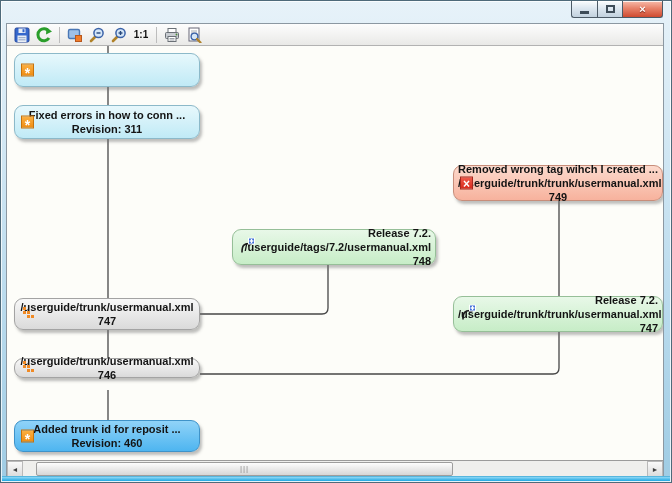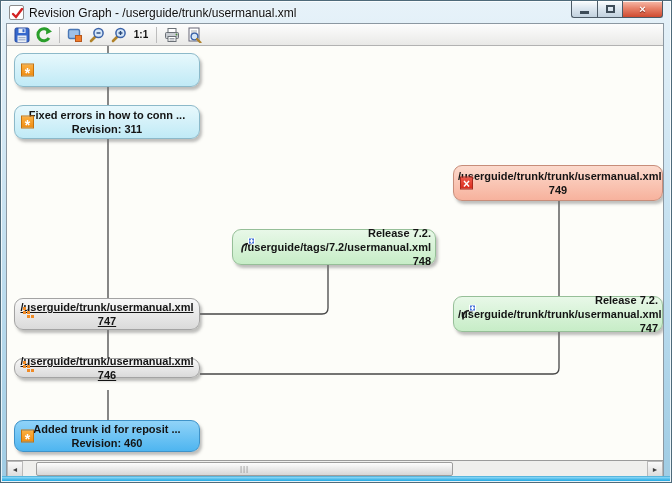--- a/index.html
+++ b/index.html
@@ -38,48 +38,40 @@
 
   .node { position:absolute; border:1px solid; border-radius:9px; display:flex; align-items:center; justify-content:center;
     text-align:center; font-size:11px; font-weight:bold; color:#141414; line-height:14px;
     box-shadow:2px 3px 3px rgba(110,110,110,.45); cursor:default; }
   .node .lines { width:100%; padding:0 4px; }
   .node .line:empty { display:none; }
   .node-icon { position:absolute; left:6px; top:50%; transform:translateY(-50%); }
   .node.cyan   { background:linear-gradient(#e7f8fc,#c0eaf6); border-color:#8cb9c9; }
   .node.green  { background:linear-gradient(#e8f8e8,#c7edc7); border-color:#96bf98;text-align:right; }
   .node.salmon { background:linear-gradient(#fcdacd,#f7b29d); border-color:#c78d7a; }
-  .node.gray   { background:linear-gradient(#f8f8f8,#dadada); border-color:#a3a3a3;text-decoration:underline; }
+  .node.gray   { background:linear-gradient(#f8f8f8,#dadada); border-color:#a3a3a3; }
   .node.blue   { background:linear-gradient(#90d3f8,#4eb5f0); border-color:#3f93c9; }
 
   .sq-icon { width:13px; height:13px; display:flex; align-items:center; justify-content:center; color:#fff; font-weight:bold; }
   .sq-icon.mod { background:linear-gradient(#fbb043,#ef8d12); border:1px solid #c8720a; font-size:14px; line-height:6px; padding-top:5px; }
   .sq-icon.del { background:linear-gradient(#ef5a4b,#d92a1c); border:1px solid #a8271c; font-size:12px; line-height:12px; }
 
   
   .hscroll { height:17px; border-top:1px solid #9b9b9b; background:#efefed; display:flex; align-items:stretch; position:relative; }
   .scroll-arrow { width:16px; display:flex; align-items:center; justify-content:center; font-size:7px; color:#3f3f3f; background:linear-gradient(#fafafa,#dcdcdc); border:1px solid #b9b9b9; }
   .scroll-track { flex:1; position:relative; }
   .scroll-thumb { position:absolute; top:1px; bottom:1px; left:13px; width:417px; border:1px solid #9d9d9d; border-radius:2px;
     background:linear-gradient(#fdfdfd,#d6d6d6); display:flex; align-items:center; justify-content:center; }
   .thumb-grip { font-size:8px; letter-spacing:1px; color:#8a8a8a; line-height:8px; }
 </style>
 </head>
 <body>
 
 <div class="window">
 
-  <div class="titlebar">
-    <div class="app-icon">
-      <svg width="15" height="15" viewBox="0 0 15 15">
-          <path d="M3 8 L6 11 L12 3" fill="none" stroke="#d42222" stroke-width="2.4" stroke-linecap="round"></path>
-        </svg>
-    </div>
-    <div class="title-text">Revision Graph - /userguide/trunk/usermanual.xml</div>
-  </div>
   <div class="win-controls">
     <div class="win-btn min">
         <span class="glyph-min"></span>
       </div>
     <div class="win-btn max">
         <span class="glyph-max"></span>
       </div>
     <div class="win-btn close">
         <span>×</span>
       </div>
@@ -172,20 +164,21 @@
           <span class="node-icon sq-icon mod">*</span>
           <div class="lines">
               <div class="line">Fixed errors in how to conn ...</div>
           <div class="line">Revision: 311</div>
             </div>
         </div>
 
         <div class="node salmon" style="left:446px;top:119px;width:210px;height:36px;">
           <span class="node-icon sq-icon del">×</span>
           <div class="lines">
+              <div class="line">Removed wrong tag wihch I created ...</div>
           <div class="line">/userguide/trunk/trunk/usermanual.xml 749</div>
             </div>
         </div>
 
         <div class="node green" style="left:225px;top:183px;width:204px;height:36px;">
           <span class="node-icon">
             <svg width="16" height="16" viewBox="0 0 16 16">
               <path d="M3,15 C3,8 5,6 10,6" fill="none" stroke="#1c1c1c" stroke-width="1.6"></path>
               <polygon points="9,2.5 14,6 9,9.5" fill="#1c1c1c"></polygon>
               <rect x="9.5" y="0.5" width="6" height="6" fill="#3f6fd8" stroke="#fff"></rect>

